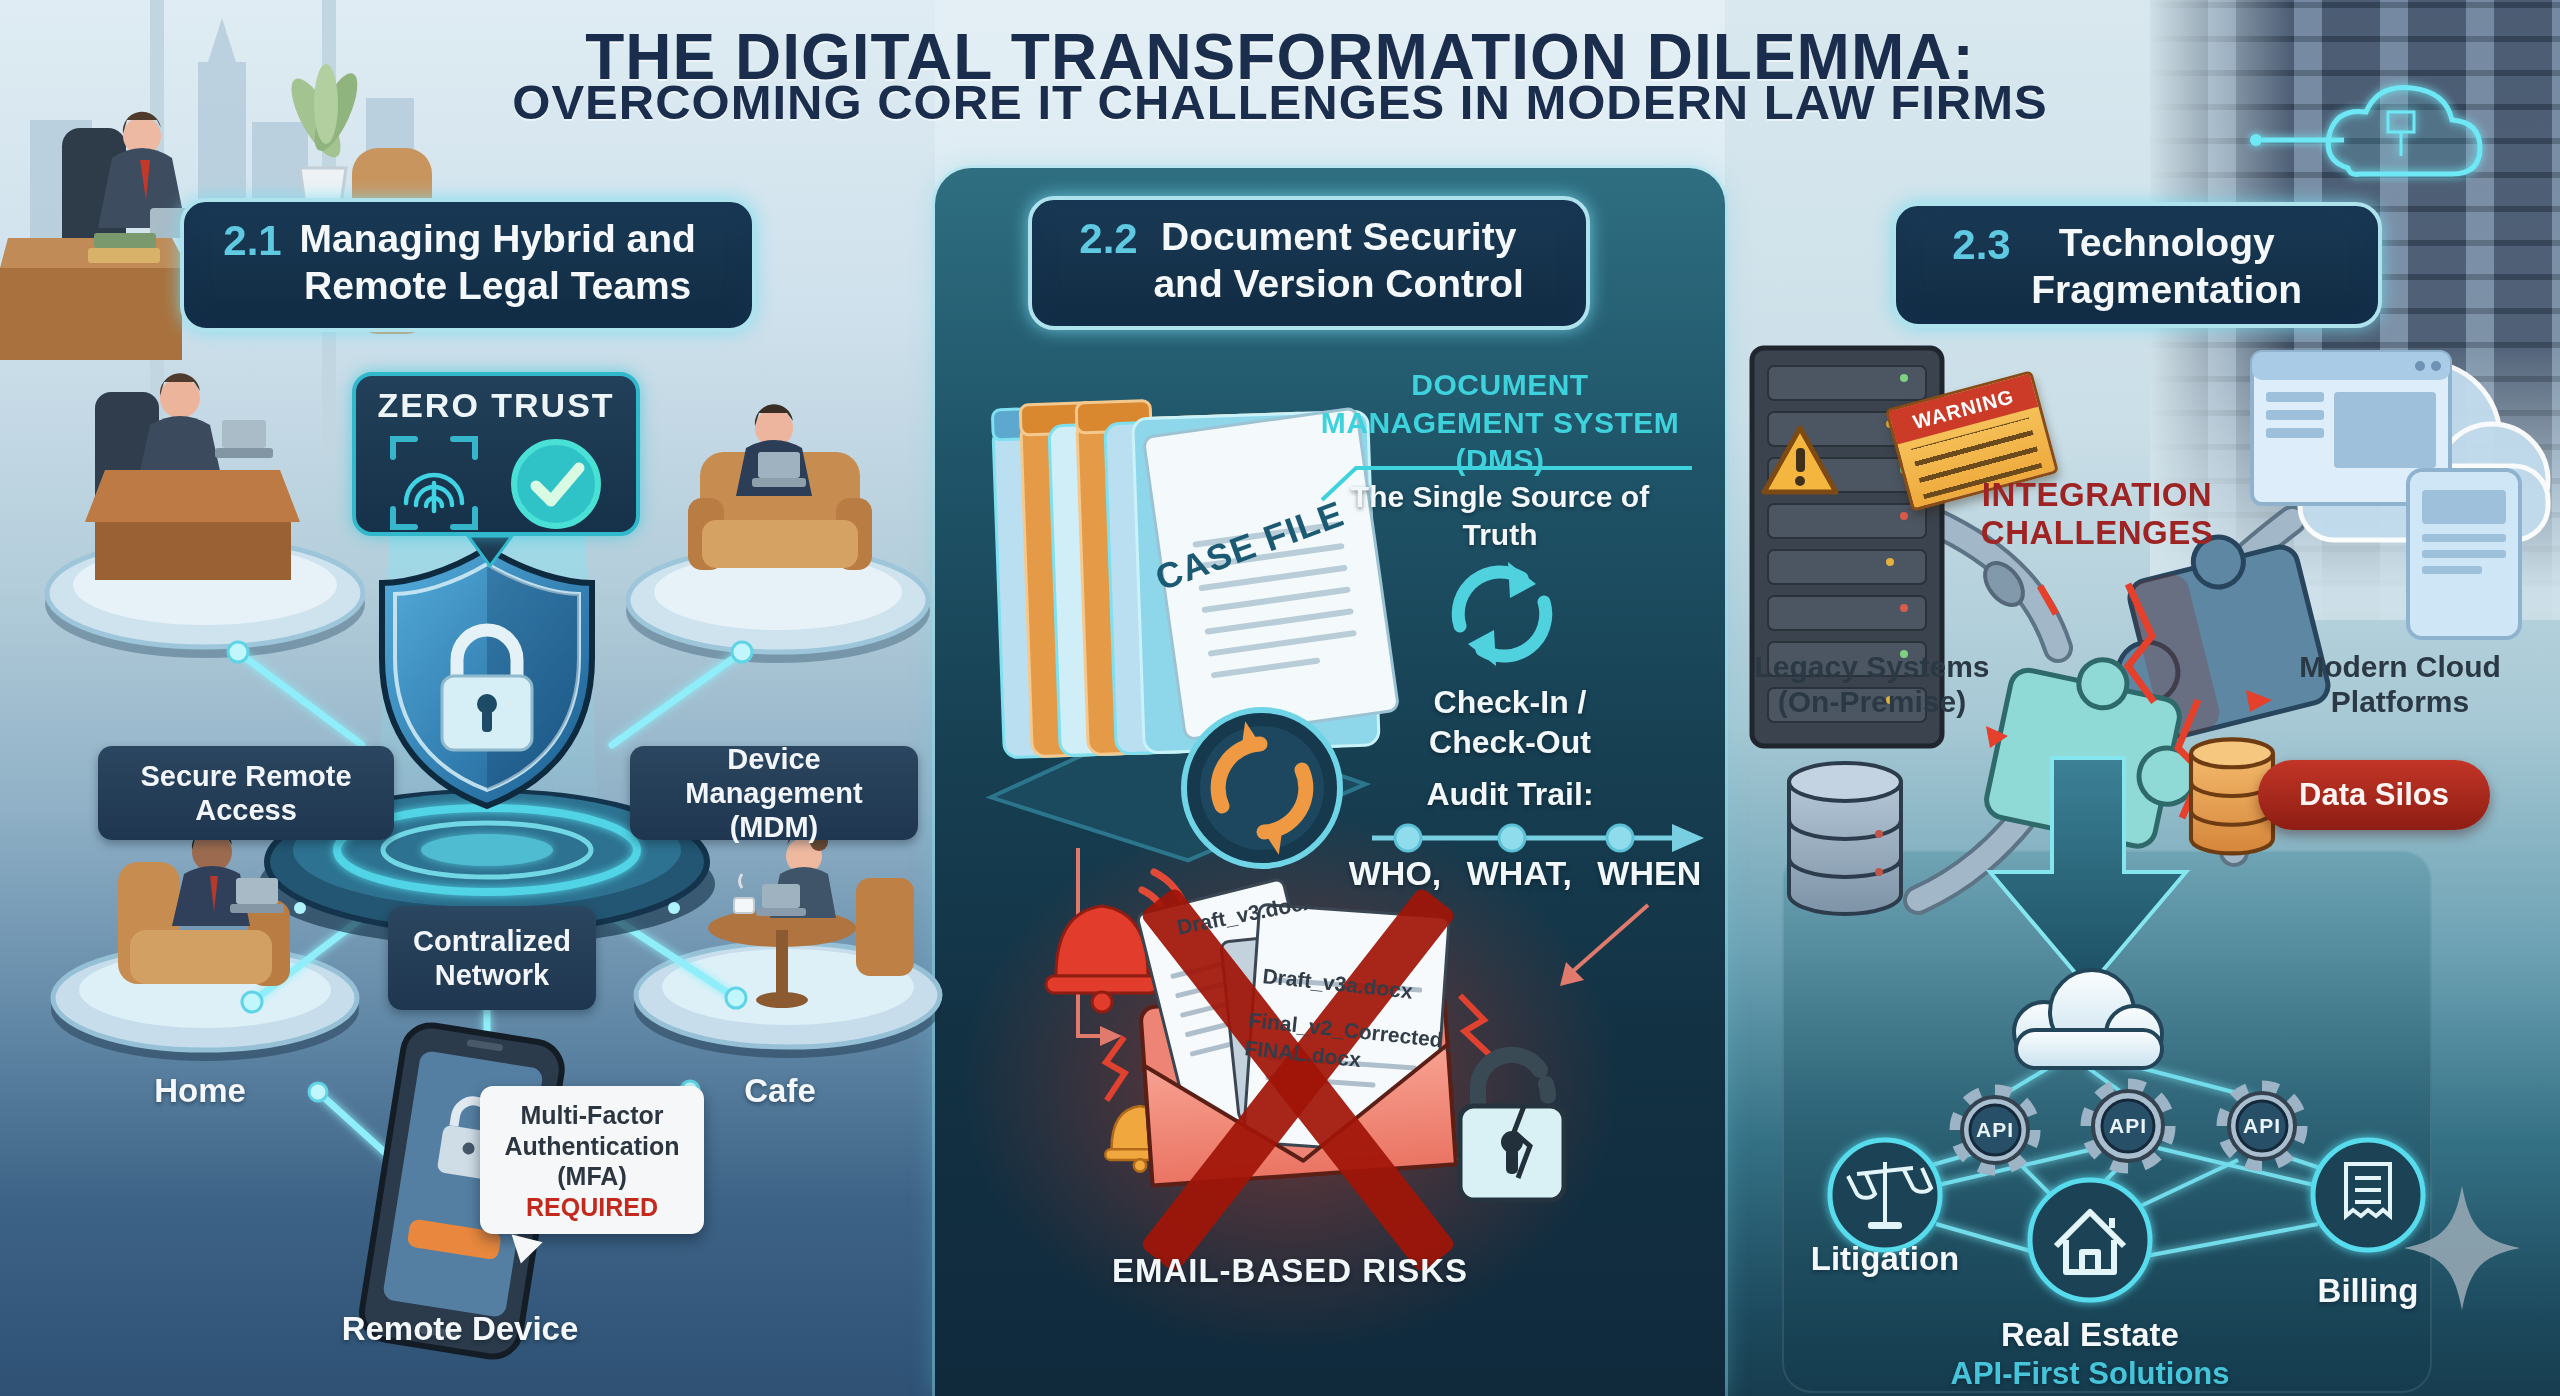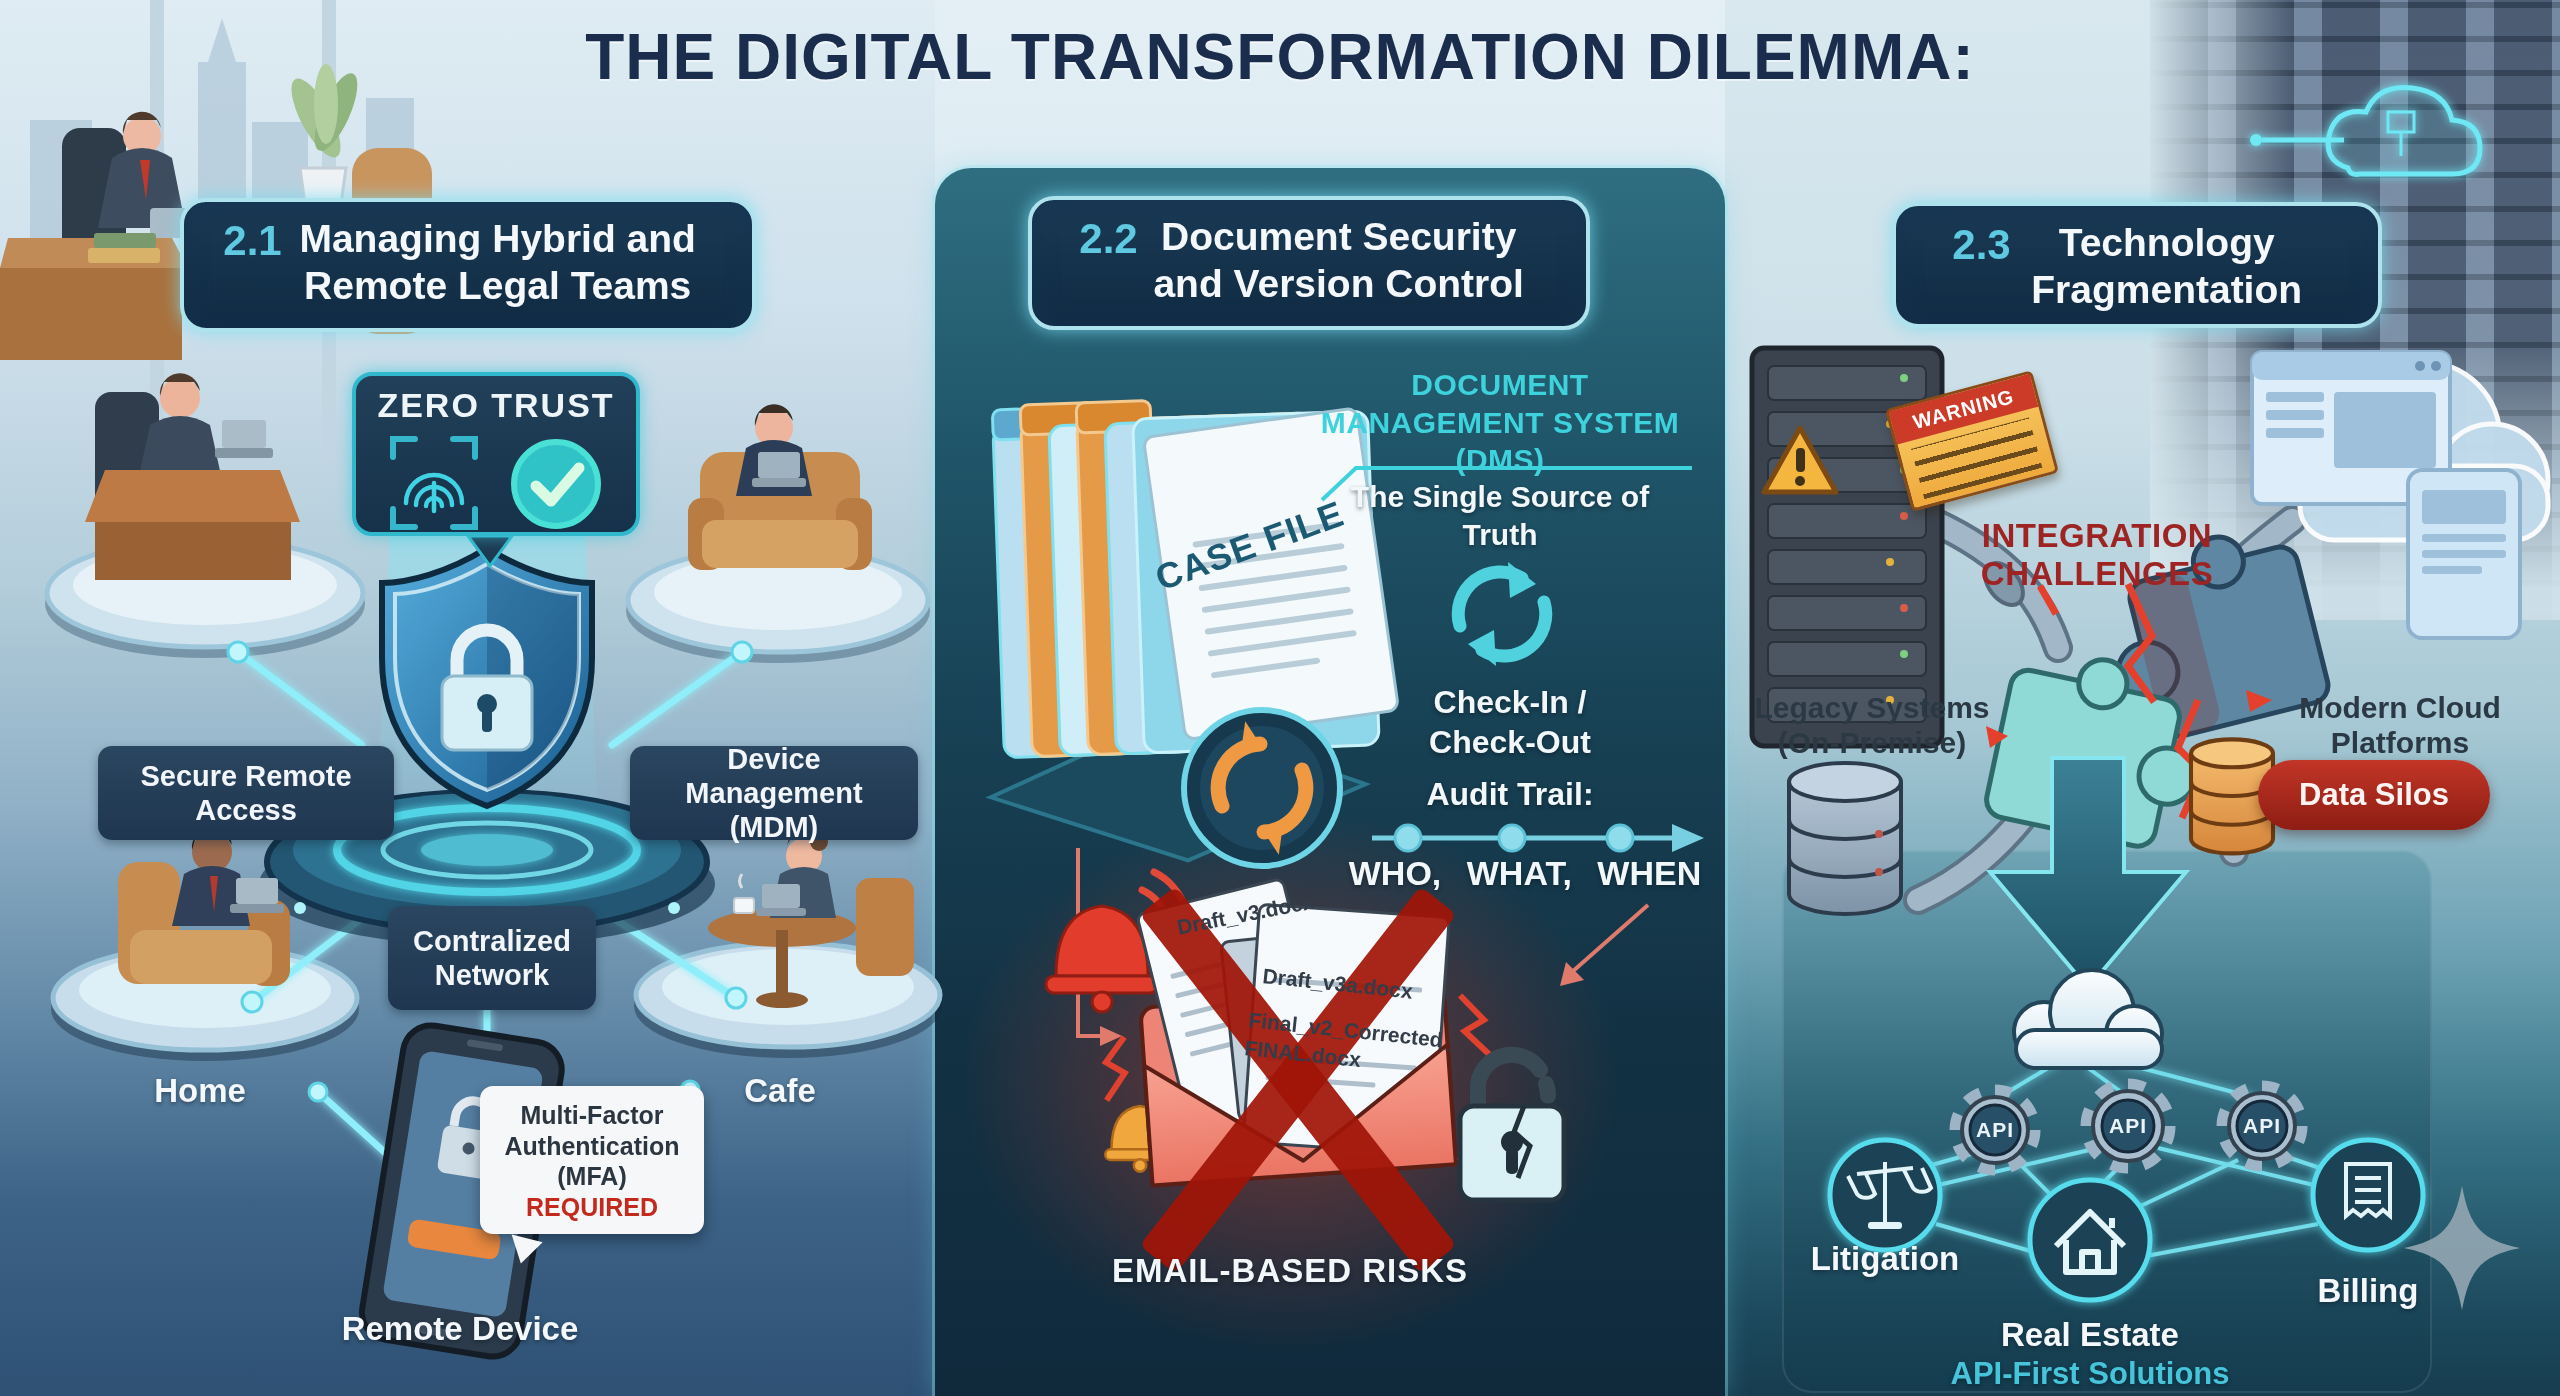--- a/index.html
+++ b/index.html
@@ -37,21 +37,21 @@
     background:linear-gradient(180deg,#1a3a55,#112b43);border:4px solid #aee3ee;border-radius:26px;
     box-shadow:0 0 18px rgba(120,220,240,.8),inset 0 0 24px rgba(20,50,80,.8);
     padding-top:14px;box-sizing:border-box;}
   .pill .num{color:#5fc9e2;font-size:42px;font-weight:bold;line-height:1.2;}
   .pill .txt{color:#f4f8fb;font-size:39px;font-weight:bold;line-height:1.2;text-align:center;}
   
   .tagpill{background:linear-gradient(180deg,#2b4660,#1f3650);border-radius:14px;color:#f2f6fa;
     font-weight:bold;display:flex;align-items:center;justify-content:center;text-align:center;
     box-shadow:0 4px 10px rgba(10,25,40,.35);line-height:1.18;box-sizing:border-box;padding:6px 10px;}
   .plainlabel{color:#f4f8fb;font-weight:bold;text-align:center;text-shadow:0 2px 4px rgba(10,25,40,.5);}
-  .darklabel{color:#2b3945;font-weight:bold;text-align:center;line-height:1.15;margin-top:41px;}
+  .darklabel{color:#2b3945;font-weight:bold;text-align:center;line-height:1.15;}
   
   #zt-badge{left:352px;top:372px;width:288px;height:164px;border-radius:20px;
     background:linear-gradient(180deg,#224059,#16324a);border:4px solid #31b8cc;
     box-shadow:0 0 16px rgba(60,200,220,.7);display:flex;flex-direction:column;align-items:center;box-sizing:border-box;}
   #zt-badge .zt-title{color:#eef5f9;font-size:34px;font-weight:bold;letter-spacing:2px;margin-top:10px;}
   #zt-icons{display:flex;align-items:center;gap:26px;margin-top:6px;}
   
   #mfa-bubble{left:480px;top:1086px;width:208px;border-radius:13px;background:#f6f7f8;
     box-shadow:0 6px 14px rgba(10,25,40,.45);padding:14px 8px 12px 8px;text-align:center;
     font-weight:bold;color:#2c3640;font-size:25px;line-height:1.22;}
@@ -601,20 +601,21 @@
   </svg>
 
   <svg class="abs" width="400" height="480" viewBox="0 0 400 480" style="left:1098px;top:850px">
     <g transform="translate(200,230)">
       <rect x="-23" y="-228" width="46" height="456" rx="8" fill="#a01408" opacity="0.93" transform="rotate(38)"></rect>
       <rect x="-23" y="-228" width="46" height="456" rx="8" fill="#a01408" opacity="0.93" transform="rotate(-38)"></rect>
     </g>
   </svg>
 
   <div class="abs title-line nosel" id="title1">THE DIGITAL TRANSFORMATION DILEMMA:</div>
+  <div class="abs title-line nosel" id="title2">OVERCOMING CORE IT CHALLENGES IN MODERN LAW FIRMS</div>
 
   <div class="abs pill" style="left:180px;top:198px;width:576px;height:134px">
     <span class="num">2.1</span>
     <span class="txt" style="max-width:430px">Managing Hybrid and Remote Legal Teams</span>
   </div>
   <div class="abs pill" style="left:1028px;top:196px;width:562px;height:134px">
     <span class="num">2.2</span>
     <span class="txt" style="max-width:400px">Document Security and Version Control</span>
   </div>
   <div class="abs pill" style="left:1892px;top:202px;width:490px;height:126px">

